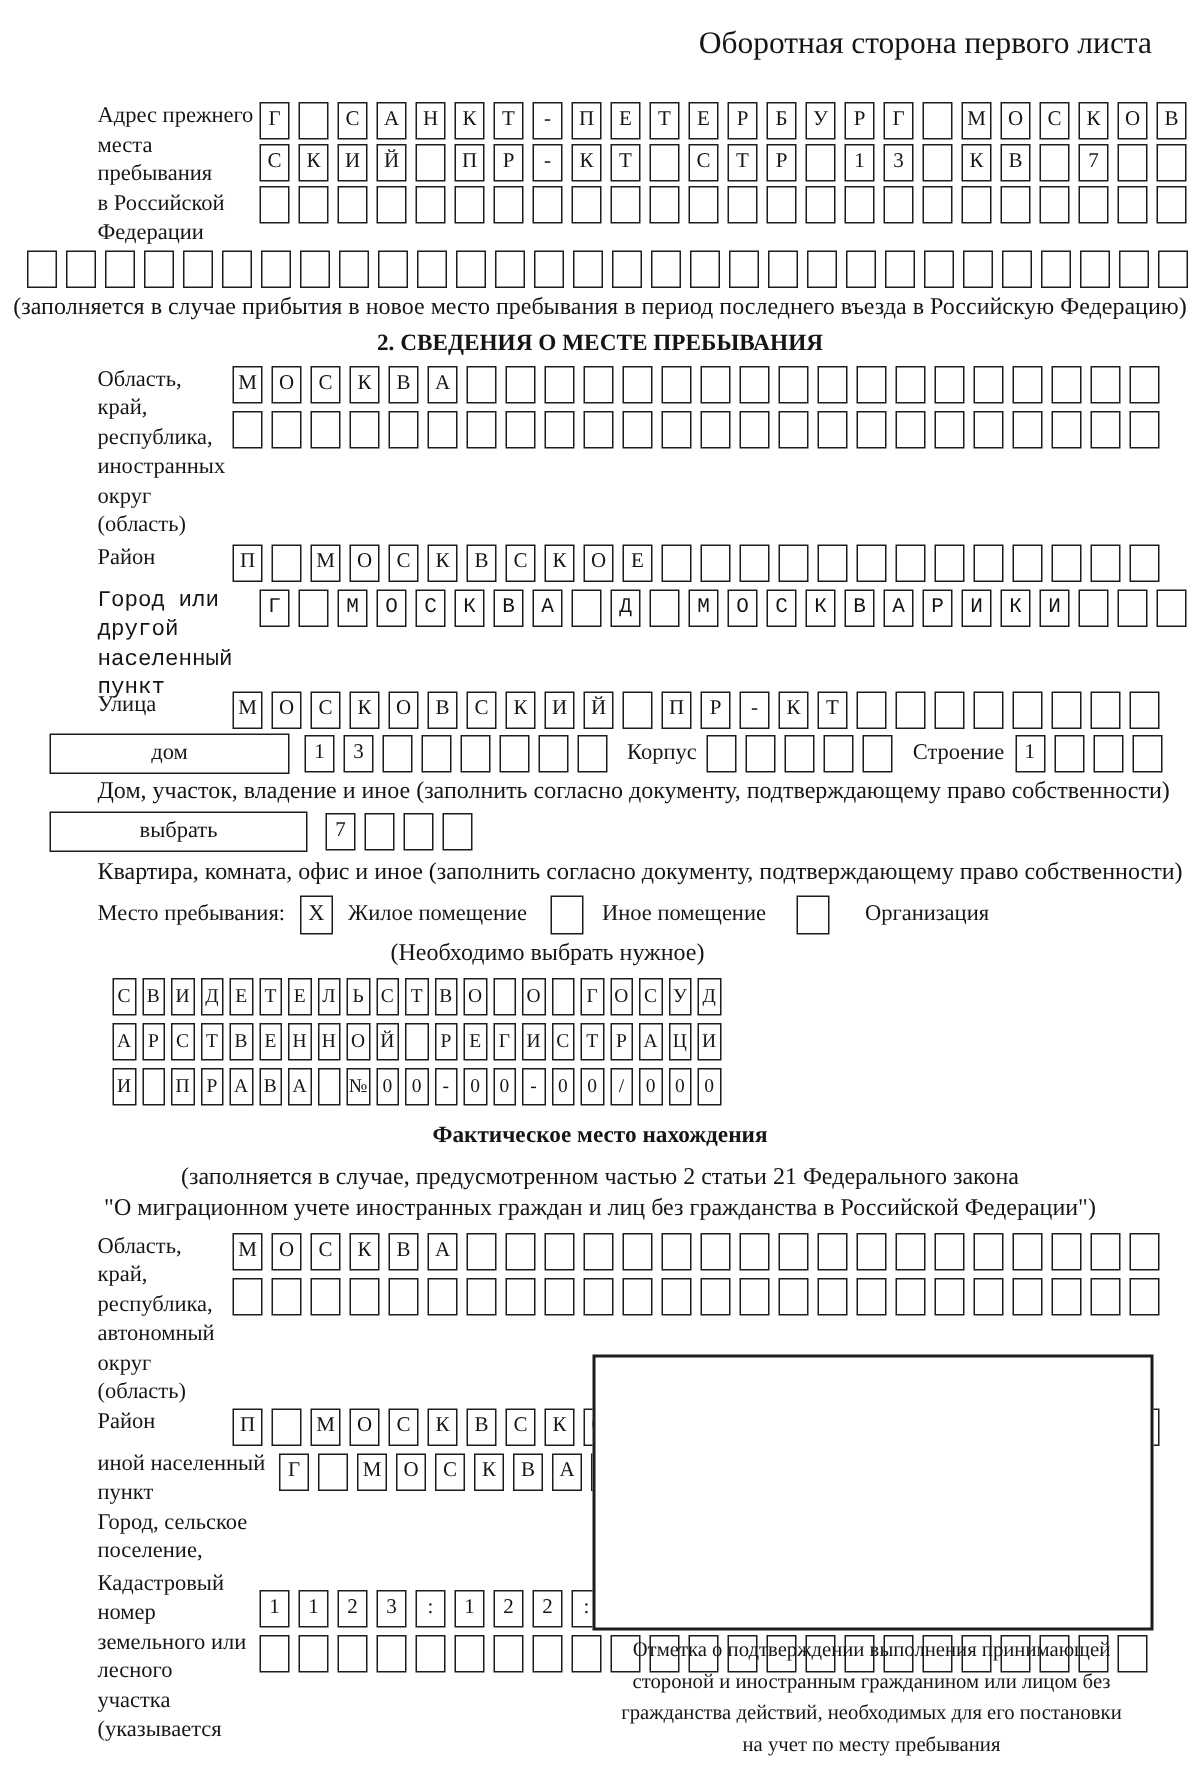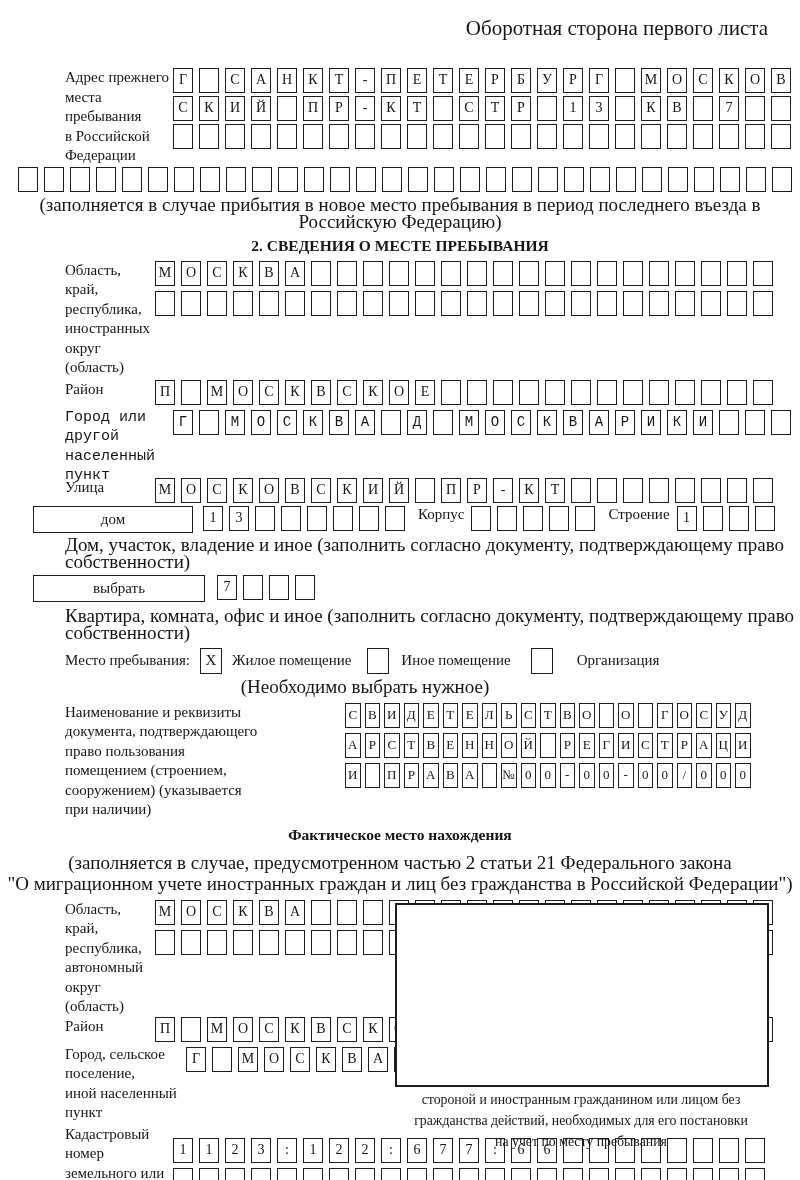--- a/index.html
+++ b/index.html
@@ -23,29 +23,29 @@
   .cells.sm .cell{ width:15.5px;height:25px;margin-right:4px;font-size:13px; }
   .rows{display:flex;flex-direction:column;}
   .rows .cells{margin-bottom:3px;}
   .rows.sp .cells{margin-bottom:5px;}
 
   .grp{display:flex;align-items:flex-start;}
   .lbl{font-size:15px;line-height:19.5px;flex-shrink:0;}
 
   .ml65{margin-left:65px;} .ml33{margin-left:33px;} .ml18{margin-left:18px;}
 
-  .caption{font-size:19px;line-height:17px;}
+  .caption{font-size:16px;line-height:17px;}
   .center{text-align:center;}
   .sect-title{font-weight:bold;font-size:15.5px;}
 
   .widebox{
     box-sizing:border-box;border:1.5px solid #1d1d1d;
     height:27px;font-size:15px;line-height:24px;text-align:center;flex-shrink:0;
   }
-  .inline-row{display:flex;}
+  .inline-row{display:flex;align-items:center;}
   .inline-lbl{font-size:15px;margin:0 7px;white-space:nowrap;}
 
   .chk{
     box-sizing:border-box;width:22px;height:26px;border:1.5px solid #1d1d1d;
     font-size:15px;line-height:23px;text-align:center;flex-shrink:0;
   }
   .stay-row{display:flex;align-items:center;margin-top:7px;}
   .stay-row .t{font-size:15px;white-space:nowrap;}
 
   .stamp{
@@ -388,28 +388,20 @@
   <span class="chk" style="margin-left:10px;">X</span>
   <span class="t" style="margin-left:10px;">Жилое помещение</span>
   <span class="chk" style="margin-left:16px;"></span>
   <span class="t" style="margin-left:12px;">Иное помещение</span>
   <span class="chk" style="margin-left:20px;"></span>
   <span class="t" style="margin-left:24px;">Организация</span>
 </div>
 <div class="caption center" style="margin-top:4px;margin-right:70px;">(Необходимо выбрать нужное)</div>
 
 <div class="grp ml65" style="margin-top:8px;">
-  <div class="lbl" style="width:270px;">
-    <div>Наименование и реквизиты</div>
-    <div>документа, подтверждающего</div>
-    <div>право пользования</div>
-    <div>помещением (строением,</div>
-    <div>сооружением) (указывается</div>
-    <div>при наличии)</div>
-  </div>
   <div class="rows sp" style="margin-left:10px;">
     <div class="cells sm">
         <span class="cell">С</span>
         <span class="cell">В</span>
         <span class="cell">И</span>
         <span class="cell">Д</span>
         <span class="cell">Е</span>
         <span class="cell">Т</span>
         <span class="cell">Е</span>
         <span class="cell">Л</span>
@@ -570,22 +562,22 @@
       <span class="cell"></span>
       <span class="cell"></span>
       <span class="cell"></span>
       <span class="cell"></span>
       <span class="cell"></span>
     </div>
 </div>
 
 <div class="grp ml65" style="margin-top:3px;">
   <div class="lbl" style="width:121px;">
+    <div>иной населенный пункт</div>
     <div>Город, сельское поселение,</div>
-    <div>иной населенный пункт</div>
   </div>
   <div class="cells" style="margin-top:2px;">
       <span class="cell">Г</span>
       <span class="cell"></span>
       <span class="cell">М</span>
       <span class="cell">О</span>
       <span class="cell">С</span>
       <span class="cell">К</span>
       <span class="cell">В</span>
       <span class="cell">А</span>
@@ -662,16 +654,17 @@
         <span class="cell"></span>
         <span class="cell"></span>
         <span class="cell"></span>
         <span class="cell"></span>
       </div>
   </div>
 </div>
 
 <div class="stamp"></div>
 <div class="stamp-cap">
+  <div>Отметка о подтверждении выполнения принимающей</div>
   <div>стороной и иностранным гражданином или лицом без</div>
   <div>гражданства действий, необходимых для его постановки</div>
   <div>на учет по месту пребывания</div>
 </div>
 
 </body></html>

